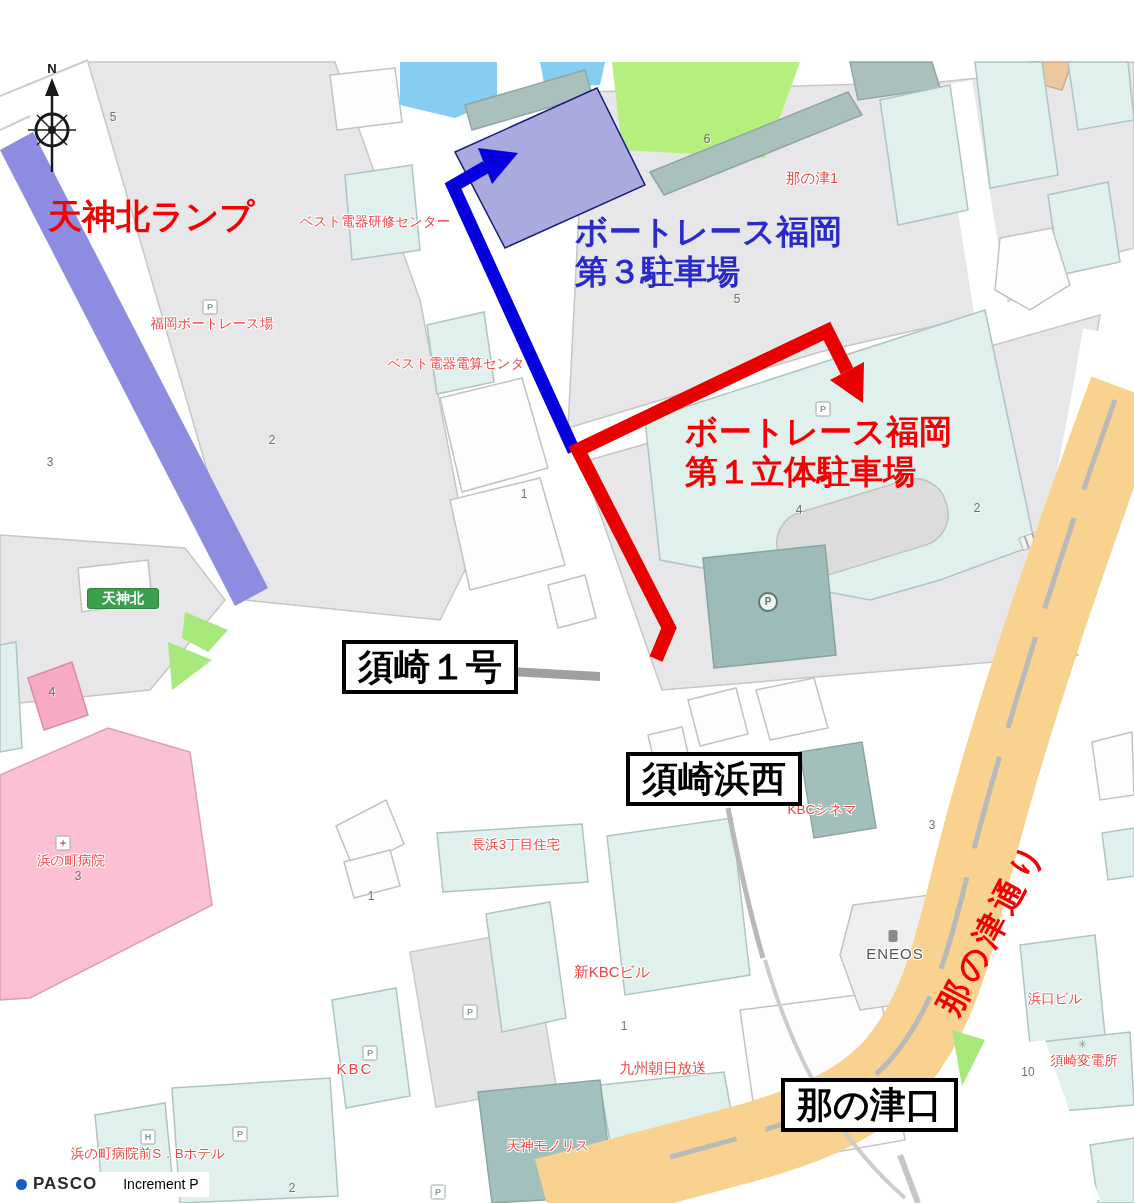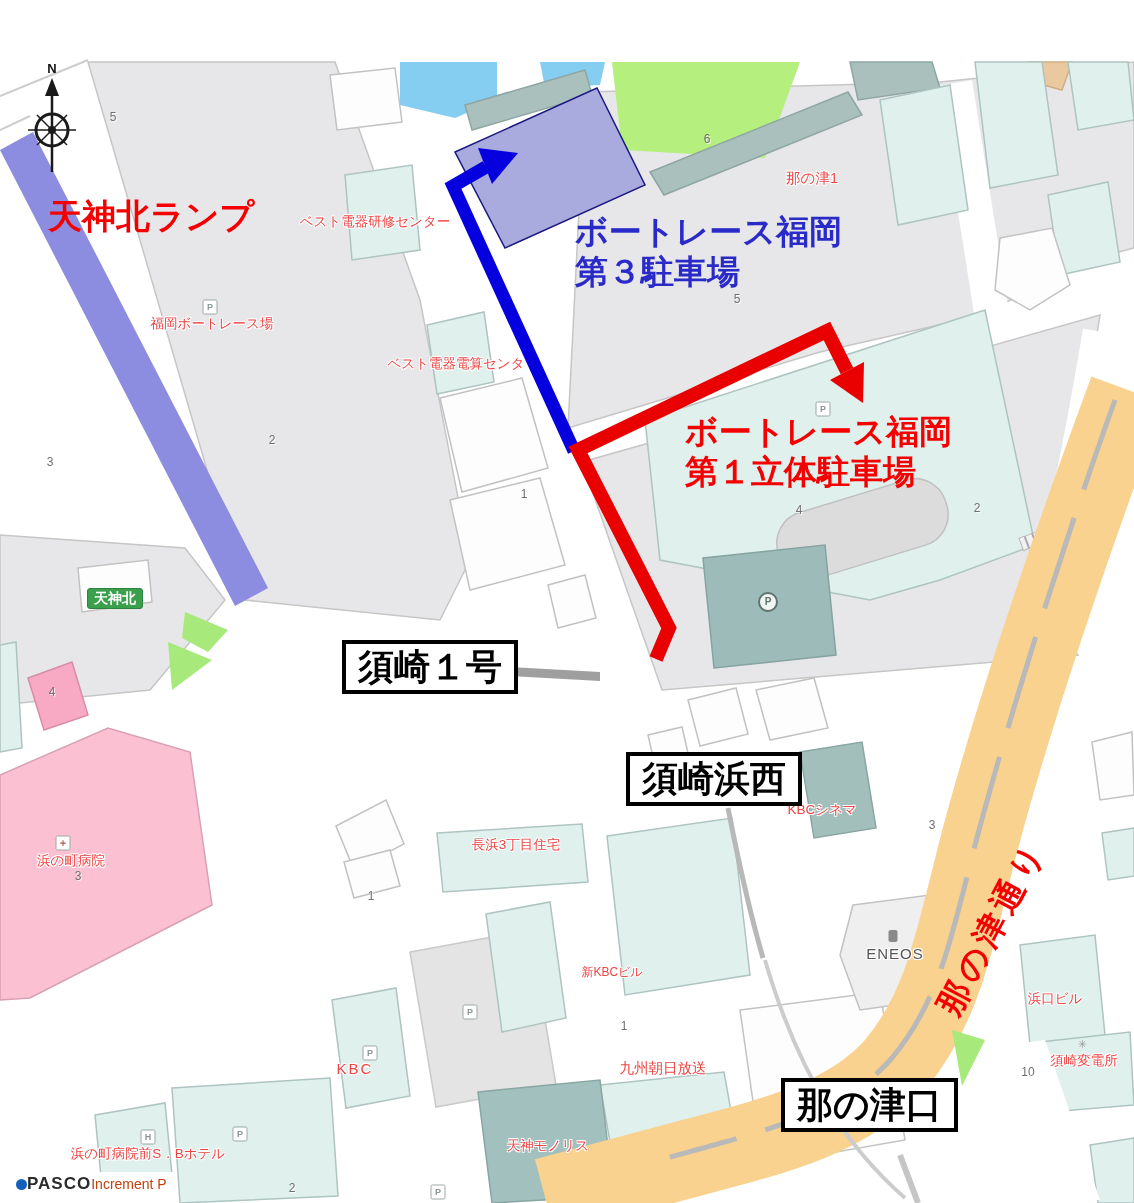--- a/index.html
+++ b/index.html
@@ -10,41 +10,41 @@
        white-space:nowrap;z-index:5;
        text-shadow:1px 1px 0 #fff,-1px 1px 0 #fff,1px -1px 0 #fff,-1px -1px 0 #fff,0 1px 0 #fff,0 -1px 0 #fff;}
   .num{position:absolute;transform:translate(-50%,-50%);font-size:12px;color:#707070;z-index:4;
        text-shadow:1px 1px 0 rgba(255,255,255,.8);}
   .ann{position:absolute;font-weight:bold;font-size:33px;white-space:nowrap;z-index:6;line-height:1.22;}
   .ann.red{color:#f50000;}
   .ann.blue{color:#2a2ac8;}
   .signbox{position:absolute;background:#ffffff;border:4px solid #000;color:#000;font-size:36px;
        font-weight:bold;padding:5px 12px;line-height:1;white-space:nowrap;z-index:7;}
   .greensign{position:absolute;background:#3ba04b;border:1px solid #2e8340;border-radius:3px;color:#fff;
-       font-size:14px;font-weight:bold;padding:2px 6px;line-height:1.1;white-space:nowrap;z-index:5;}
+       font-size:14px;font-weight:bold;padding:2px 14px;line-height:1.1;white-space:nowrap;z-index:5;}
   .picon{position:absolute;width:13px;height:13px;background:#fff;border:1px solid #9aa8a6;border-radius:2px;
        color:#8a9896;font-size:9px;font-weight:bold;line-height:12px;text-align:center;
        transform:translate(-50%,-50%);z-index:5;}
   .pcircle{position:absolute;width:16px;height:16px;background:#eef5f3;border:2px solid #62736f;border-radius:50%;
        color:#62736f;font-size:10px;font-weight:bold;line-height:15px;text-align:center;
        transform:translate(-50%,-50%);z-index:5;}
   .crossicon{position:absolute;width:13px;height:13px;background:#fff;border:1px solid #9aa8a6;border-radius:2px;
        color:#b05555;font-size:10px;font-weight:bold;line-height:12px;text-align:center;
        transform:translate(-50%,-50%);z-index:5;}
   .gearicon{position:absolute;transform:translate(-50%,-50%);color:#9a9a9a;font-size:11px;z-index:5;}
   .pumpicon{position:absolute;width:9px;height:12px;background:#8a8a8a;border-radius:2px;
        transform:translate(-50%,-50%);z-index:5;}
   .northlbl{position:absolute;transform:translate(-50%,-50%);font-size:13px;font-weight:bold;color:#111;z-index:5;}
   .nanotsudori{position:absolute;transform:translate(-50%,-50%) rotate(-62deg);font-weight:bold;font-size:33px;
        color:#f50000;letter-spacing:5px;white-space:nowrap;z-index:6;}
   .attrib{position:absolute;left:10px;top:1172px;background:#fff;padding:2px 10px 3px 6px;z-index:8;
-       display:flex;align-items:center;}
+       display:flex;align-items:center;gap:6px;}
   .attrib .mark{width:11px;height:11px;border-radius:50%;background:#1560bd;display:inline-block;}
   .attrib .brand{font-size:17px;font-weight:bold;color:#2b2b2b;letter-spacing:1px;}
-  .attrib .provider{font-size:14px;color:#c2410c;margin-left:0;}
+  .attrib .provider{font-size:14px;color:#000000;margin-left:20px;}
 </style>
 </head>
 <body>
 
 <div class="map">
 
 <svg width="1134" height="1203" viewBox="0 0 1134 1203">
 
   <g stroke="#c6c6c6" stroke-width="1.5" fill="#e7e7e9">
     <polygon points="88,62 335,62 420,300 470,560 440,620 245,600"></polygon>
@@ -185,21 +185,21 @@
     <polygon points="863,403 864,362 830,380" fill="#e90000"></polygon>
   </g>
 </svg>
 
 <div class="lbl" style="left:375px;top:222px;">ベスト電器研修センター</div>
 <div class="lbl" style="left:212px;top:324px;">福岡ボートレース場</div>
 <div class="lbl" style="left:456px;top:364px;">ベスト電器電算センタ</div>
 <div class="lbl" style="left:812px;top:178px;font-size:14.5px;">那の津1</div>
 <div class="lbl" style="left:822px;top:810px;">KBCシネマ</div>
 <div class="lbl" style="left:516px;top:845px;">長浜3丁目住宅</div>
-<div class="lbl" style="left:612px;top:972px;font-size:12px;text-align:center;">新KBCビル</div>
+<div class="lbl" style="left:612px;top:972px;font-size:15px;text-align:center;">新KBCビル</div>
 <div class="lbl" style="left:355px;top:1068px;font-size:15px;letter-spacing:2px;">KBC</div>
 <div class="lbl" style="left:663px;top:1068px;font-size:14.5px;">九州朝日放送</div>
 <div class="lbl" style="left:548px;top:1146px;">天神モノリス</div>
 <div class="lbl" style="left:65px;top:861px;padding-left:12px;">浜の町病院</div>
 <div class="lbl" style="left:895px;top:953px;font-size:15px;letter-spacing:1px;color:#555;">ENEOS</div>
 <div class="lbl" style="left:1055px;top:999px;">浜口ビル</div>
 <div class="lbl" style="left:1084px;top:1061px;">須崎変電所</div>
 <div class="lbl" style="left:148px;top:1154px;">浜の町病院前S．Bホテル</div>
 
 <div class="num" style="left:113px;top:117px;">5</div>

